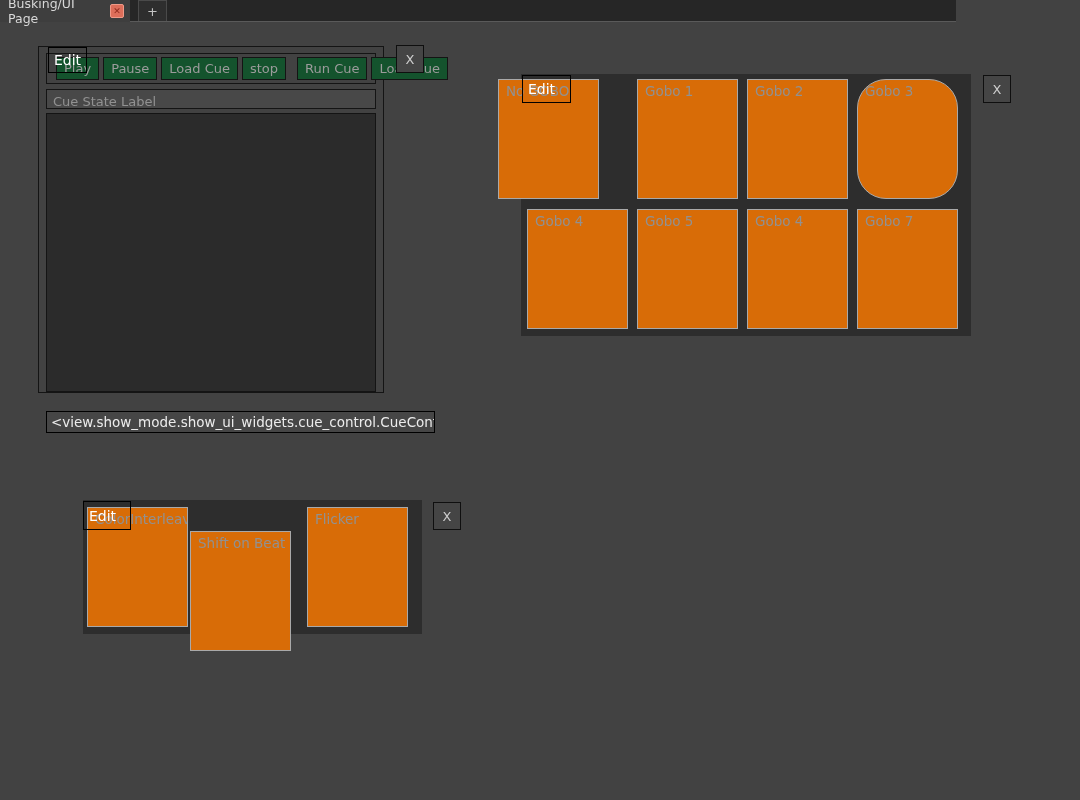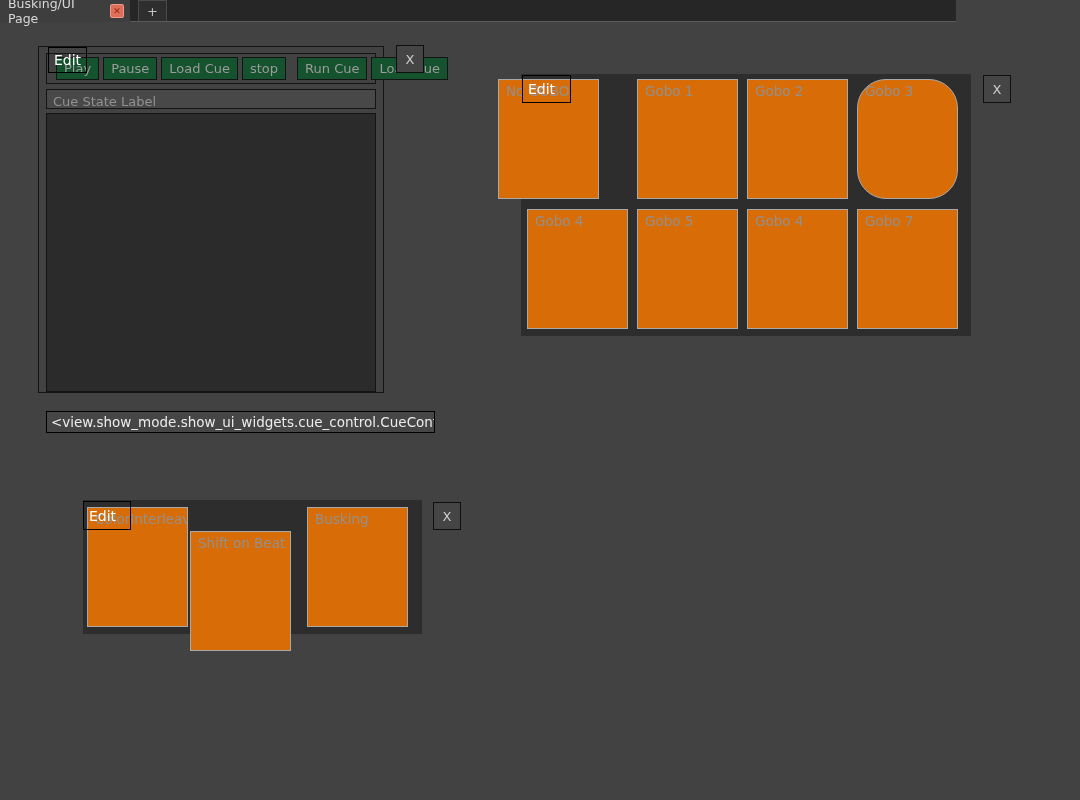--- a/index.html
+++ b/index.html
@@ -183,17 +183,17 @@
 <div class="orange-btn g7">Gobo 7</div>
 
 <div class="edit-btn" style="left:522px; top:75px; width:49px; height:28px;">Edit</div>
 
 <div class="x-btn" style="left:983px; top:75px;">X</div>
 
 <div class="panel mod-panel"></div>
 
 <div class="orange-btn m0">ColorInterleave</div>
 <div class="orange-btn m1">Shift on Beat</div>
-<div class="orange-btn m2">Busking</div>
+<div class="orange-btn m2">Flicker</div>
 
 <div class="edit-btn" style="left:83px; top:501px; width:48px; height:29px;">Edit</div>
 
 <div class="x-btn" style="left:433px; top:502px;">X</div>
 
 </body></html>

